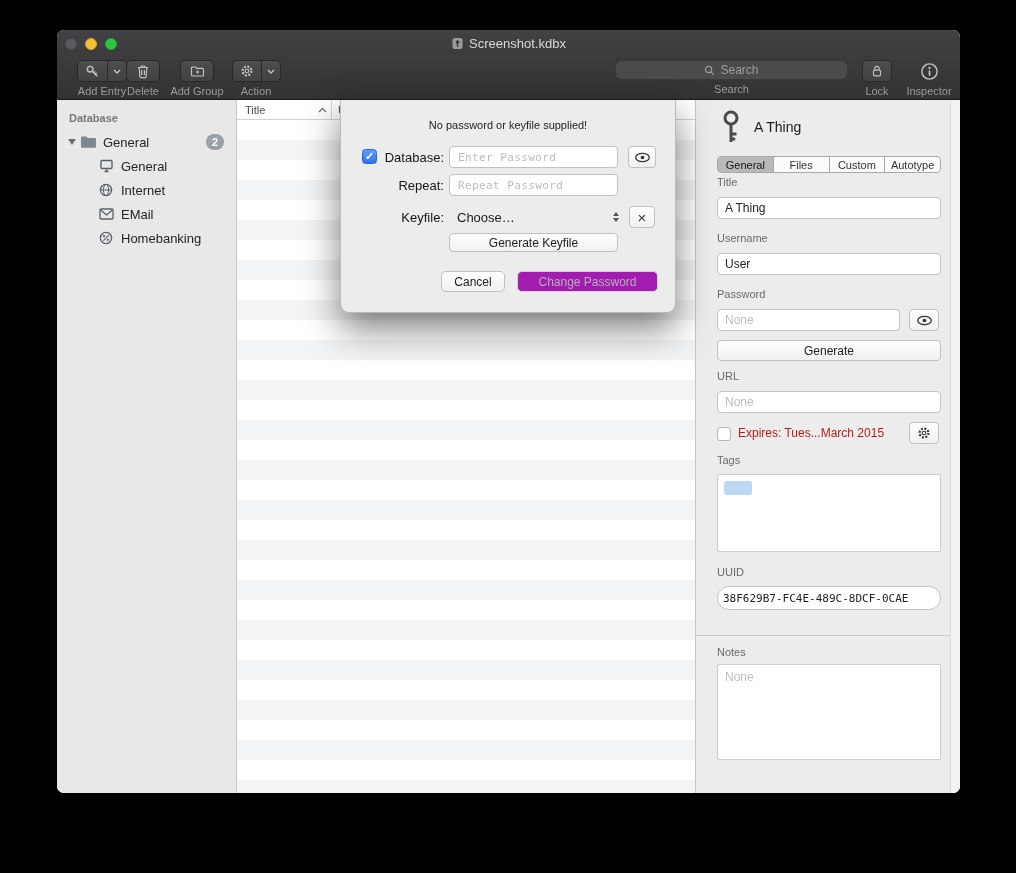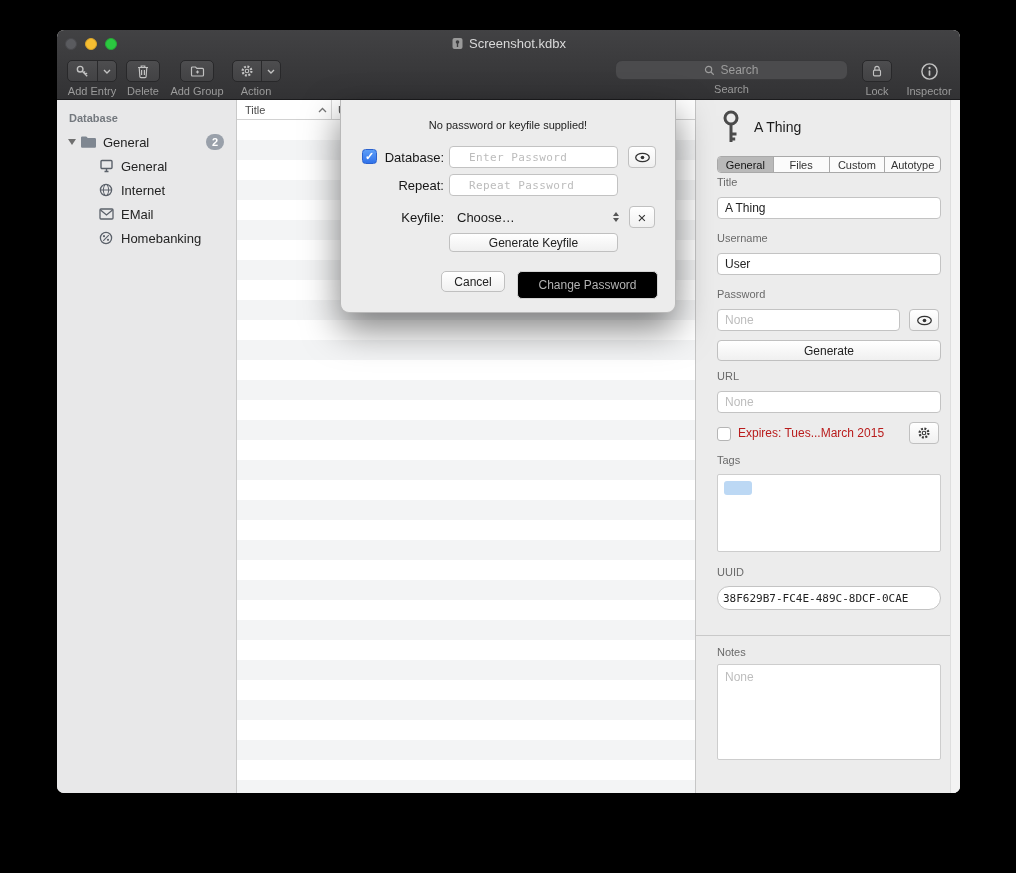--- a/index.html
+++ b/index.html
@@ -15,21 +15,21 @@
   .tl.close{background:#5a5b5f;border:1px solid #49494d}
   .tl.min{background:#f6be32;border:1px solid #d9a42a}
   .tl.zoomb{background:#2bc840;border:1px solid #26a837}
   .wintitle{position:absolute;left:0;right:0;top:6px;display:flex;justify-content:center;align-items:center;gap:5px;font-size:13px;color:#d9d9d9}
 
   .tb-item{position:absolute;top:30px;display:flex;flex-direction:column;align-items:center}
   .tb-label{font-size:11px;color:#9b9b9b;margin-top:3px;white-space:nowrap}
   .tb-btn{height:22px;background:linear-gradient(#4d4d4f,#424244);border:1px solid #28282a;border-radius:5px;display:flex;align-items:center;justify-content:center;color:#c2c2c2}
   .tb-btn .seg{padding:0 7px;height:100%;display:flex;align-items:center}
   .tb-btn .seg + .seg{border-left:1px solid #2a2a2c;padding:0 5px}
-  .it-add-entry{left:4px;width:62px}
+  .it-add-entry{left:14px;width:62px}
   .it-delete{left:64px;width:44px}
   .it-add-group{left:110px;width:60px}
   .it-action{left:176px;width:46px}
   .it-search{left:558px;width:233px}
   .it-lock{left:800px;width:40px}
   .it-inspector{left:845px;width:54px}
   .search-field{width:233px;height:20px;border-radius:7px;background:#4b4b4d;border:1px solid #39393b;display:flex;align-items:center;justify-content:center;gap:5px;color:#9c9c9c;font-size:12px}
   .icon-only{border:none;background:none}
 
   
@@ -84,32 +84,32 @@
   .notes-box::placeholder{color:#bdbdbd}
 
   
   .dialog{position:absolute;left:283px;top:70px;width:336px;height:213px;background:#ececec;border:1px solid #b9b9b9;border-top:none;border-radius:0 0 9px 9px;box-shadow:0 16px 36px rgba(0,0,0,.5);z-index:50}
   .dlg-msg{position:absolute;top:19px;left:0;right:0;text-align:center;font-size:11px;font-weight:400;color:#1d1d1d}
   .dlg-check{position:absolute;left:21px;top:49px;width:15px;height:15px;border-radius:3.5px;background:linear-gradient(#5d9ef7,#3173ea);border:1px solid #2a62cf;color:#fff;font-size:11px;line-height:13px;text-align:center;font-weight:700}
   .dlg-label{position:absolute;width:63px;text-align:right;font-size:13px;color:#161616}
   .lab-dpassword{left:40px;top:50px}
   .lab-drepeat{left:40px;top:78px}
   .lab-dkeyfile{left:40px;top:110px}
-  .dlg-input{position:absolute;left:108px;width:169px;height:22px;border:1px solid #c2c2c2;border-radius:4px;background:#fff;font-family:"DejaVu Sans Mono",monospace;font-size:11px;padding:0 19px;color:#222;outline:none}
+  .dlg-input{position:absolute;left:108px;width:169px;height:22px;border:1px solid #c2c2c2;border-radius:4px;background:#fff;font-family:"DejaVu Sans Mono",monospace;font-size:11px;padding:0 8px;color:#222;outline:none}
   .dlg-input::placeholder{color:#bcbcbc;letter-spacing:.4px}
   .in-dpassword{top:46px}.in-drepeat{top:74px}
   .eye-dlg{position:absolute;left:287px;top:46px;width:28px;height:22px}
   .keyfile-pop{position:absolute;left:108px;top:106px;width:174px;height:22px;display:flex;align-items:center;font-size:13px;color:#1a1a1a;padding-left:8px;cursor:default}
   .stepper{margin-left:auto;margin-right:4px;display:flex;flex-direction:column;gap:2px;align-items:center}
   .tri-up{width:0;height:0;border-left:3.5px solid transparent;border-right:3.5px solid transparent;border-bottom:4.5px solid #555}
   .tri-down{width:0;height:0;border-left:3.5px solid transparent;border-right:3.5px solid transparent;border-top:4.5px solid #555}
   .clear-btn{position:absolute;left:288px;top:106px;width:26px;height:22px;font-size:15px;color:#333}
   .genkey-btn{position:absolute;left:108px;top:133px;width:169px;height:19px}
   .cancel-btn{position:absolute;left:100px;top:171px;width:64px;height:21px;border-radius:5px}
-  .changepw-btn{position:absolute;left:176px;top:171px;width:141px;height:28px;border-radius:5px;background:#000000;border:1px solid #d4d4d4;color:#b3b3b3}
+  .changepw-btn{position:absolute;left:176px;top:171px;width:141px;height:21px;border-radius:5px;background:#a21caf;border:1px solid #d4d4d4;color:#b3b3b3}
   .chevron-up-sm{display:block}
 </style>
 </head>
 <body>
 
 <div class="window">
 
   <div class="chrome">
     <div class="traffic">
       <span class="tl close"></span>

